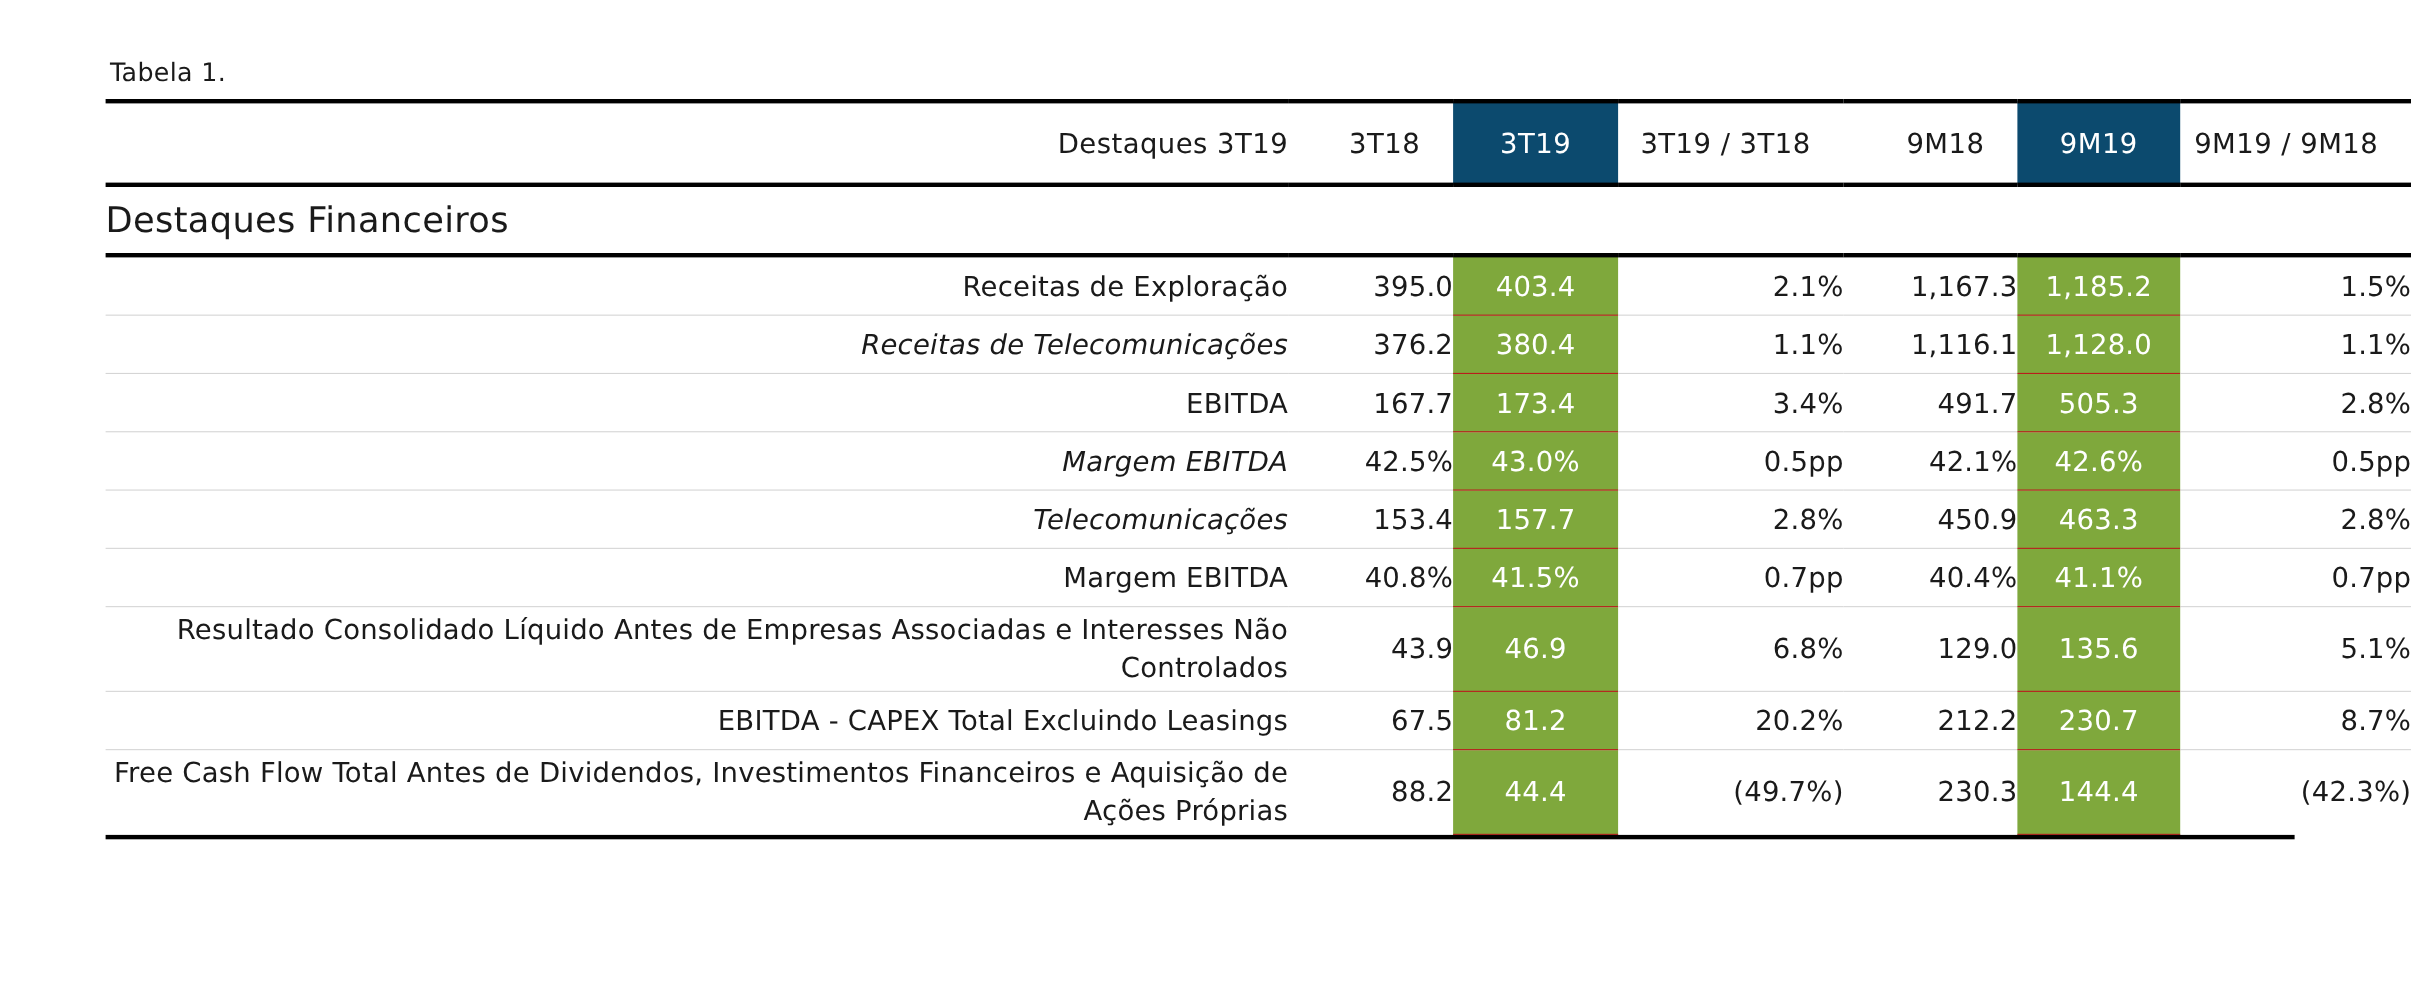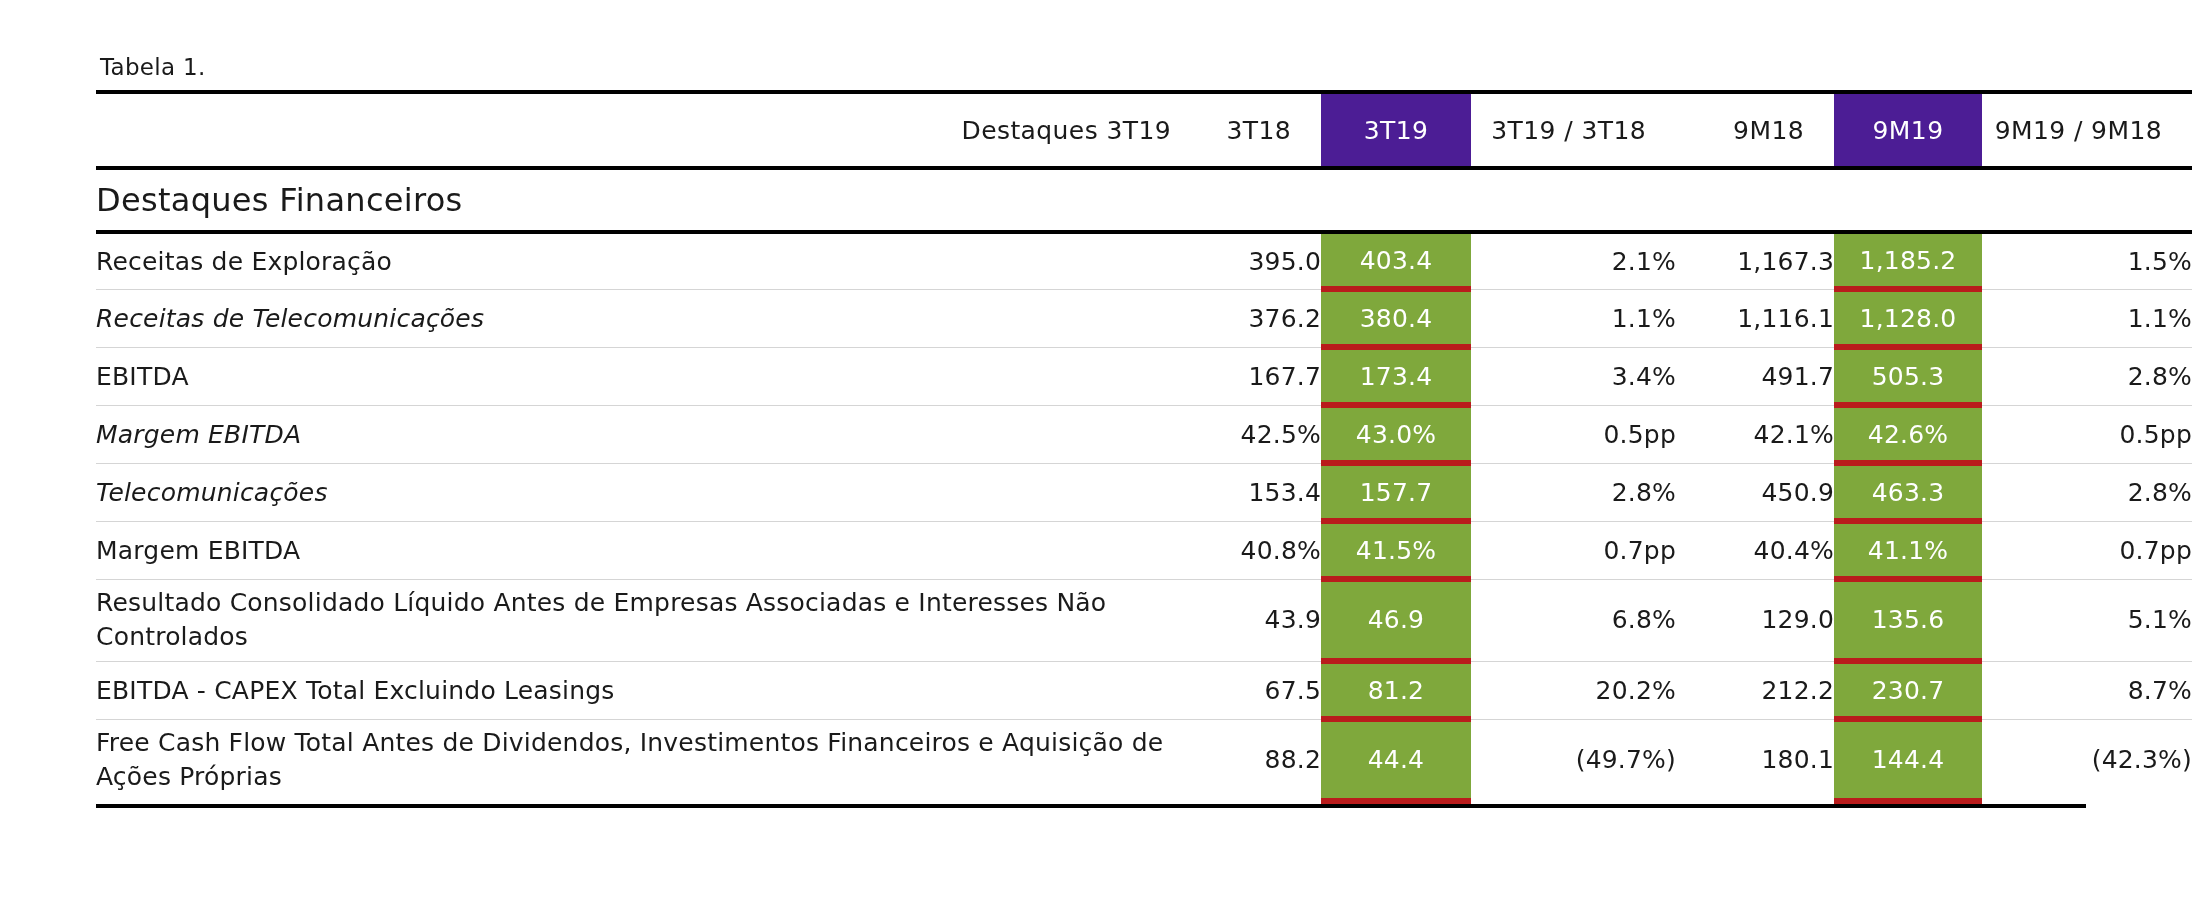--- a/index.html
+++ b/index.html
@@ -58,21 +58,21 @@
     padding-left: 6px;
   }
   .hdr-row th.num {
     text-align: right;
     padding-right: 30px;
   }
   .hdr-row th.hl {
     text-align: center;
     padding-right: 0;
     color: #ffffff;
-    background: #4c1d95;
+    background: #0c4a6e;
   }
   .section-row td {
     font-size: 32px;
     height: 60px;
     padding-left: 6px;
     letter-spacing: 0.3px;
     border-bottom: 4px solid #000;
     vertical-align: bottom;
     padding-bottom: 8px;
   }
@@ -80,32 +80,32 @@
     font-size: 25px;
     height: 52px;
     border-bottom: 1px solid #d5d5d5;
     letter-spacing: 0.2px;
   }
   tr.data.tall td {
     height: 76px;
     line-height: 34px;
   }
   tr.data td.label {
-    text-align: left;
+    text-align: right;
   }
   tr.data td.num {
     text-align: right;
     white-space: nowrap;
   }
   tr.data td.hl {
     text-align: center;
     padding-right: 0;
     color: #ffffff;
     background: #7fa83c;
-    border-bottom: 6px solid #b91c1c;
+    border-bottom: 1px solid #b91c1c;
   }
   .ind0 { padding-left: 18px; }
   .ind1 { padding-left: 34px; font-style: italic; }
   .ind2 { padding-left: 50px; }
   tr.last td { border-bottom: none; }
   .bottom-rule {
     width: 1990px;
     height: 4px;
     background: #000;
     margin-top: 0;
@@ -228,21 +228,21 @@
         <td class="num">212.2</td>
         <td class="hl">230.7</td>
         <td class="num">8.7%</td>
       </tr>
 
       <tr class="data tall last">
         <td class="label ind0">Free Cash Flow Total Antes de Dividendos, Investimentos Financeiros e Aquisição de Ações Próprias</td>
         <td class="num">88.2</td>
         <td class="hl">44.4</td>
         <td class="num">(49.7%)</td>
-        <td class="num">180.1</td>
+        <td class="num">230.3</td>
         <td class="hl">144.4</td>
         <td class="num">(42.3%)</td>
       </tr>
     </tbody>
   </table>
 
   <div class="bottom-rule"></div>
 
 </div>
 

